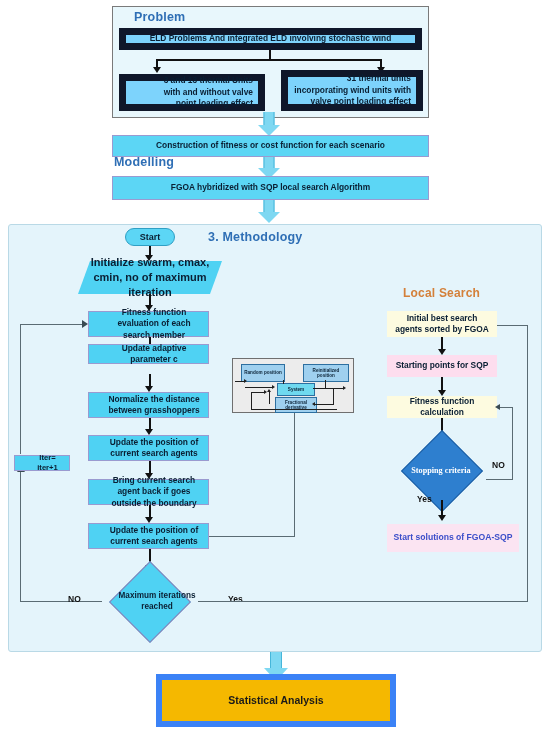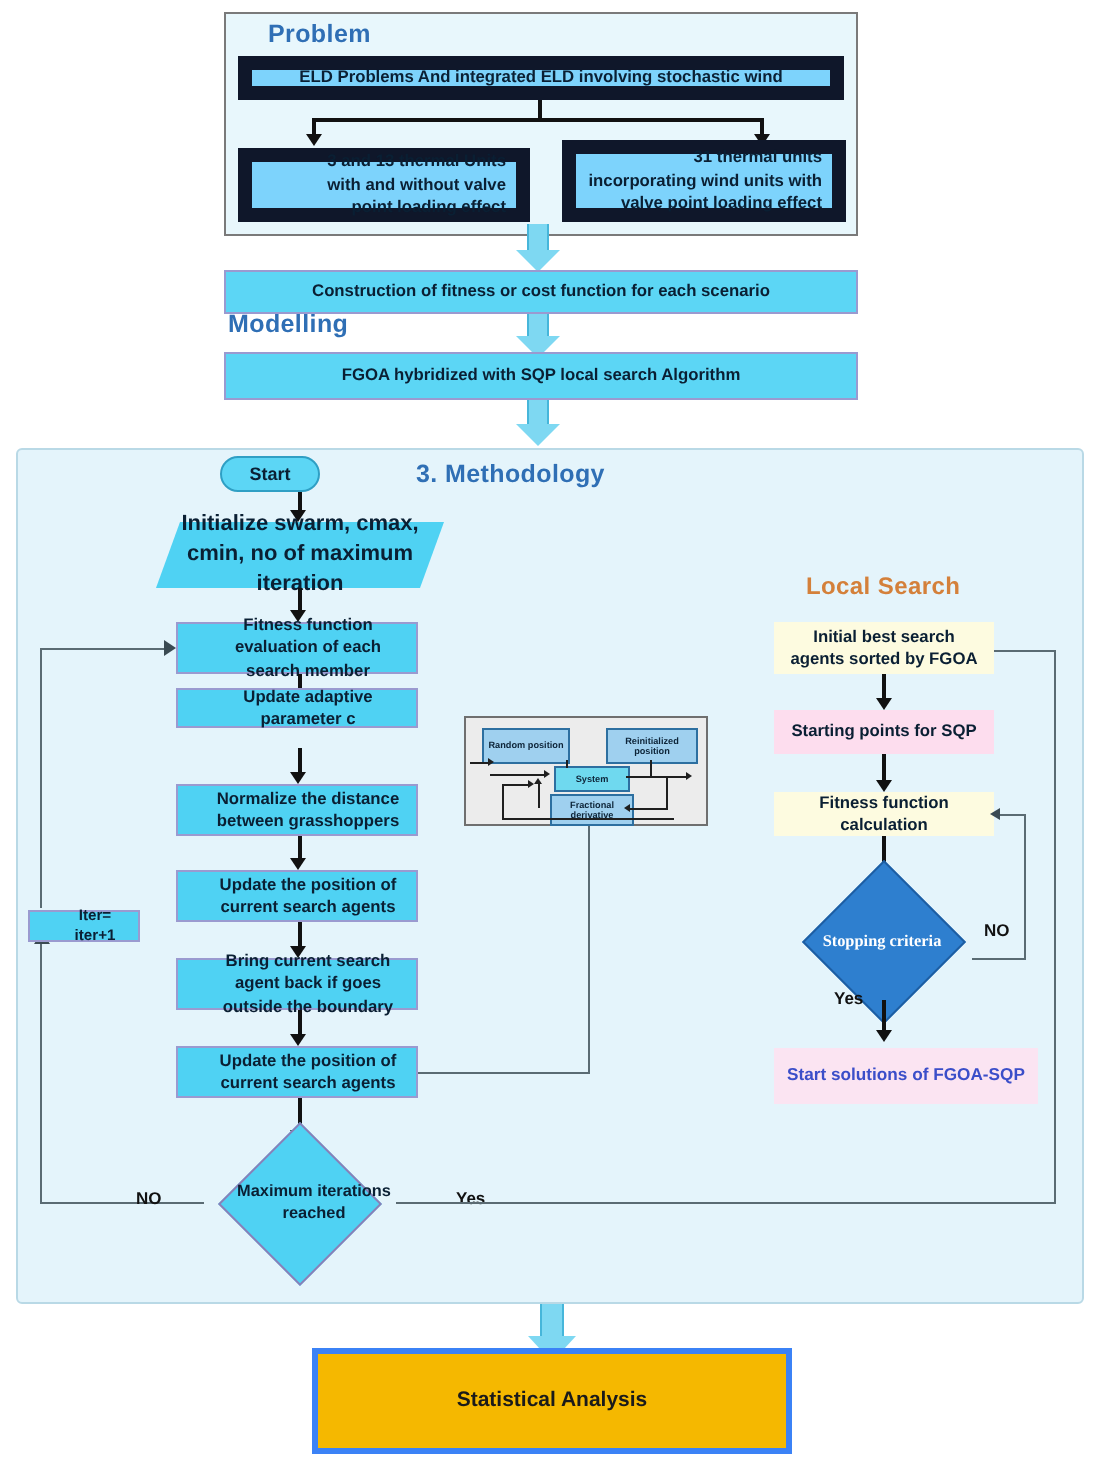--- a/index.html
+++ b/index.html
@@ -22,21 +22,21 @@
   
   .box{display:flex;align-items:center;justify-content:center;text-align:center;
        font-weight:bold;font-size:8.4px;line-height:1.35;color:#0a1f33;padding:2px 5px;}
 
   .cyan{background:#7dd3fc;border:7px solid #0f172a;text-align:right;}
   .cyan-lite{background:#5cd6f5;border:1px solid #9a9ad0;}
   .cyan-flow{background:#4fd2f3;border:1px solid #9a9ad0;padding-left:16px;}
   .cream{background:#fdfbe0;}
   .pinkbox{background:#fdddee;}
   .pinkbox2{background:#fbe4f2;color:#3b4ec9;}
-  .orange{background:#f5b800;border:3px solid #3b82f6;color:#1a1a1a;font-size:10.5px;}
+  .orange{background:#f5b800;border:6px solid #3b82f6;color:#1a1a1a;font-size:10.5px;}
 
   
   .par{position:absolute;}
   .par .skew{position:absolute;inset:0;background:#4fd2f3;
       transform:skewX(-20deg);}
   .par .txt{position:relative;display:flex;align-items:center;justify-content:center;
       width:100%;height:100%;text-align:center;font-weight:bold;font-size:11px;
       line-height:1.35;color:#0a1f33;}
 
   
@@ -128,21 +128,21 @@
 
 <div class="fat" style="left:258px;top:200px;width:22px;height:24px;">
   <div class="stem" style="top:0;width:9px;height:13px;"></div>
   <div class="head" style="top:12px;border-left:11px solid transparent;border-right:11px solid transparent;border-top:11px solid #7ed8f2;"></div>
 </div>
 
 <div class="abs panel-method"></div>
 
 <div class="abs sec-title method" style="left:208px;top:230px;">3. Methodology</div>
 
-<div class="abs term" style="left:110px;top:228px;width:50px;height:18px;">Start</div>
+<div class="abs term" style="left:125px;top:228px;width:50px;height:18px;">Start</div>
 <div class="abs vline" style="left:148.5px;top:246px;height:11px;"></div>
 <div class="abs arrow-d" style="left:145px;top:255px;"></div>
 
 <div class="par" style="left:84px;top:261px;width:132px;height:33px;">
   <div class="skew"></div>
   <div class="txt">Initialize swarm, cmax, cmin, no of maximum iteration</div>
 </div>
 <div class="abs vline" style="left:148.5px;top:294px;height:13px;"></div>
 <div class="abs arrow-d" style="left:145px;top:305px;"></div>
 

